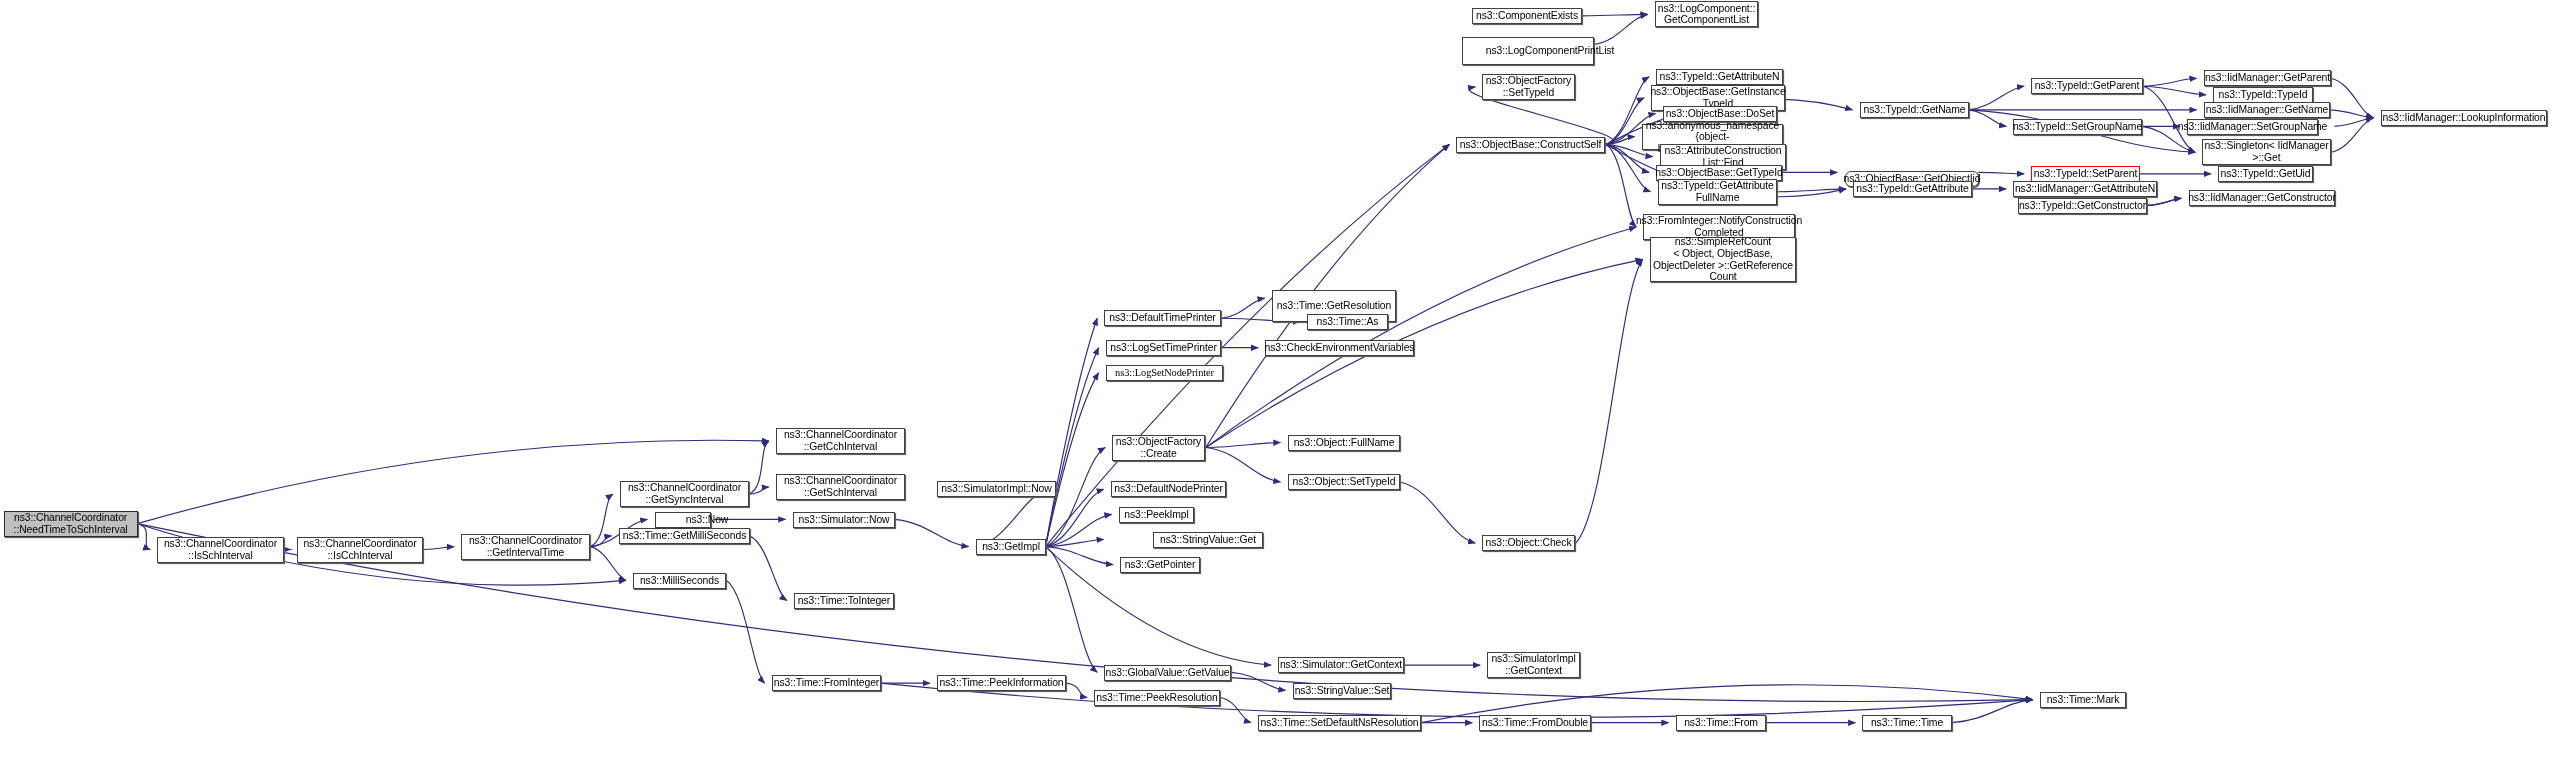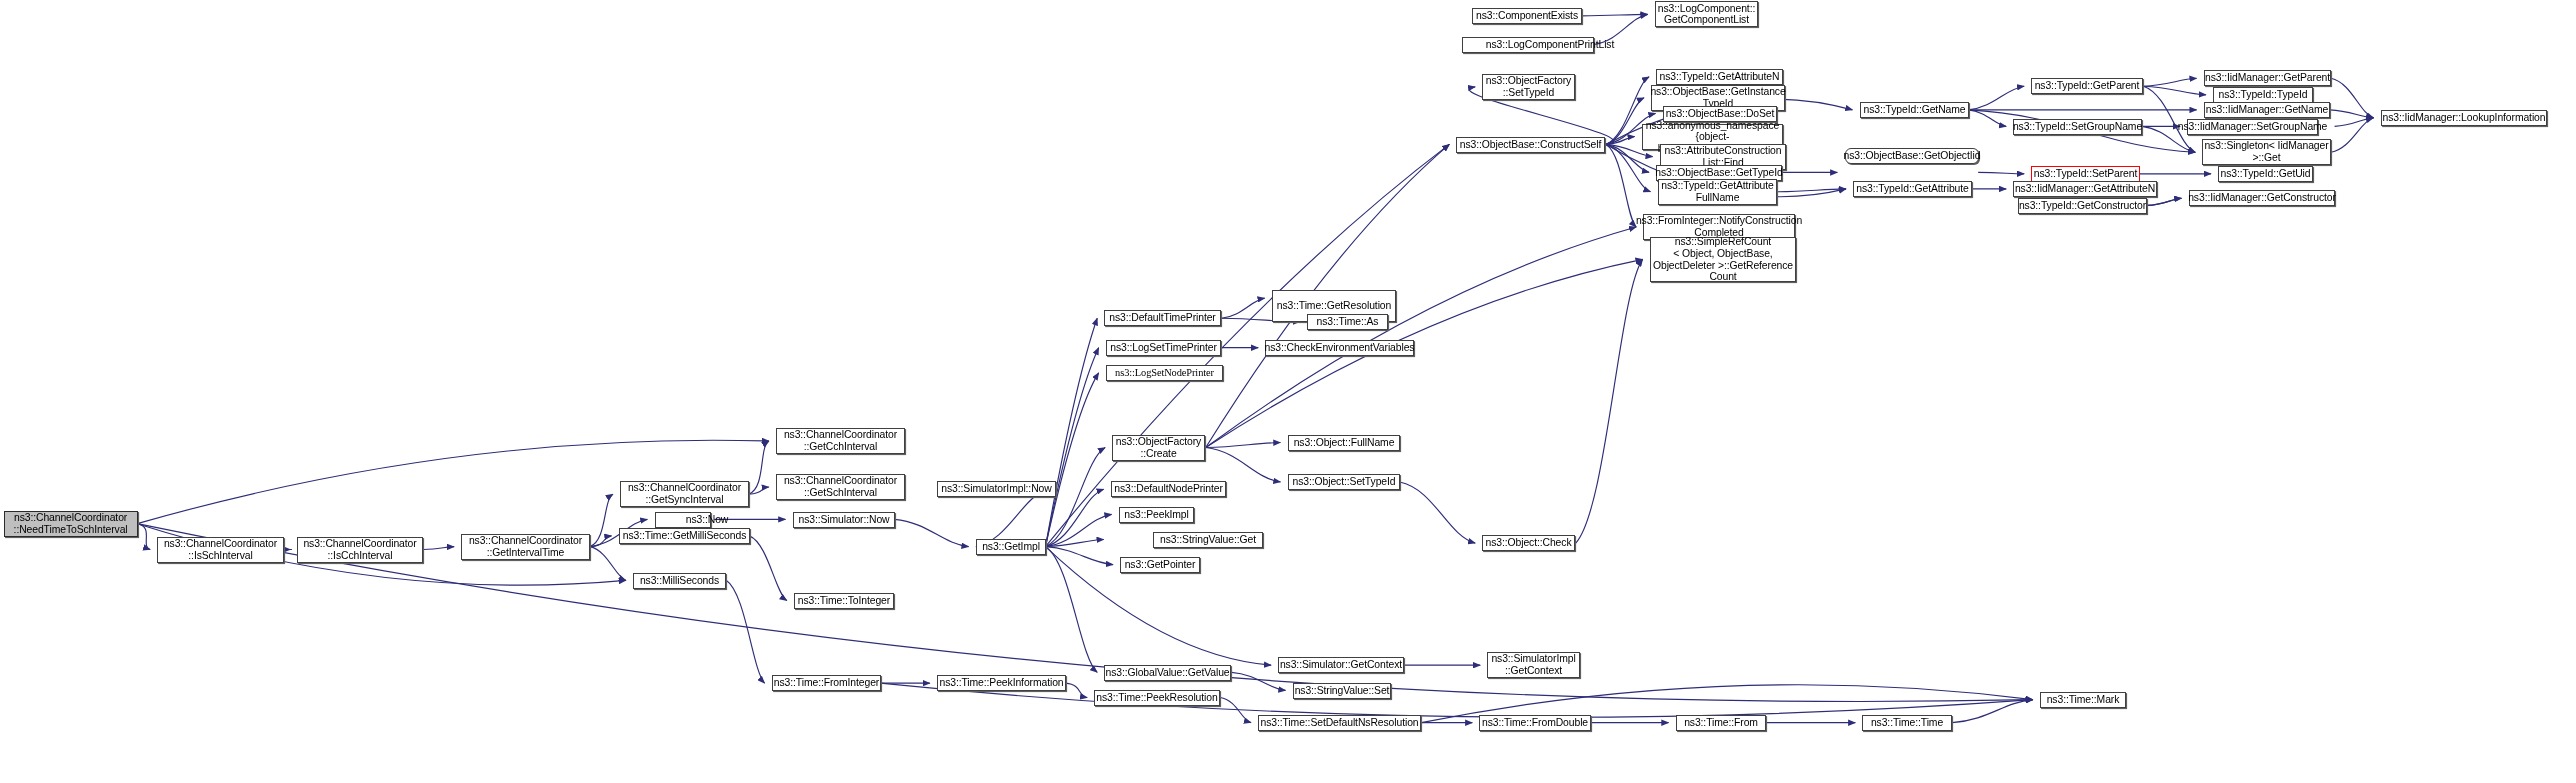--- a/index.html
+++ b/index.html
@@ -190,21 +190,21 @@
     <div class="node" style="left: 1258px; top: 715px; width: 163px; height: 16px;">ns3::Time::SetDefaultNsResolution</div>
     <div class="node" style="left: 1487px; top: 652px; width: 93px; height: 26px;">ns3::SimulatorImpl
 ::GetContext</div>
     <div class="node" style="left: 1479px; top: 715px; width: 112px; height: 16px;">ns3::Time::FromDouble</div>
     <div class="node" style="left: 1676px; top: 715px; width: 90px; height: 16px;">ns3::Time::From</div>
     <div class="node" style="left: 1862px; top: 715px; width: 90px; height: 16px;">ns3::Time::Time</div>
     <div class="node" style="left: 2040px; top: 692px; width: 86px; height: 16px;">ns3::Time::Mark</div>
     <div class="node" style="left: 1472px; top: 8px; width: 110px; height: 16px;">ns3::ComponentExists</div>
     <div class="node" style="left: 1655px; top: 1.4px; width: 103px; height: 26px;">ns3::LogComponent::
 GetComponentList</div>
-    <div class="node" style="left: 1462px; top: 37px; width: 132px; height: 16px; padding-left: 44px;">ns3::LogComponentPrintList</div>
+    <div class="node" style="left: 1462px; top: 37px; width: 132px; height: 28px; padding-left: 44px;">ns3::LogComponentPrintList</div>
     <div class="node" style="left: 1482px; top: 74px; width: 93px; height: 26px;">ns3::ObjectFactory
 ::SetTypeId</div>
     <div class="node" style="left: 1456px; top: 137px; width: 149px; height: 16px;">ns3::ObjectBase::ConstructSelf</div>
     <div class="node" style="left: 1656px; top: 69px; width: 127px; height: 16px; text-align: right;">ns3::TypeId::GetAttributeN</div>
     <div class="node" style="left: 1651px; top: 85px; width: 134px; height: 26px;">ns3::ObjectBase::GetInstance
 TypeId</div>
     <div class="node" style="left: 1663px; top: 106px; width: 114px; height: 16px;">ns3::ObjectBase::DoSet</div>
     <div class="node" style="left: 1642px; top: 124px; width: 141px; height: 26px;">ns3::anonymous_namespace
 {object-base::cc}::EnvDictionary</div>
     <div class="node" style="left: 1660px; top: 144px; width: 126px; height: 26px;">ns3::AttributeConstruction
@@ -212,21 +212,21 @@
     <div class="node" style="left: 1656px; top: 165px; width: 126px; height: 16px;">ns3::ObjectBase::GetTypeId</div>
     <div class="node" style="left: 1658px; top: 179px; width: 119px; height: 26px;">ns3::TypeId::GetAttribute
 FullName</div>
     <div class="node" style="left: 1643px; top: 214px; width: 152px; height: 26px;">ns3::FromInteger::NotifyConstruction
 Completed</div>
     <div class="node" style="left: 1650px; top: 237px; width: 146px; height: 45px;">ns3::SimpleRefCount
 &lt; Object, ObjectBase,
 ObjectDeleter &gt;::GetReference
 Count</div>
     <div class="node" style="left: 1860px; top: 102px; width: 109px; height: 16px;">ns3::TypeId::GetName</div>
-    <div class="node" style="left: 1845px; top: 148px; width: 134px; height: 16px; border-radius: 6px;">ns3::ObjectBase::GetObjectIid</div>
+    <div class="node" style="left: 1845px; top: 171px; width: 134px; height: 16px; border-radius: 6px;">ns3::ObjectBase::GetObjectIid</div>
     <div class="node" style="left: 1853px; top: 181px; width: 119px; height: 16px;">ns3::TypeId::GetAttribute</div>
     <div class="node" style="left: 2031px; top: 78px; width: 112px; height: 16px;">ns3::TypeId::GetParent</div>
     <div class="node" style="left: 2013px; top: 119px; width: 129px; height: 16px;">ns3::TypeId::SetGroupName</div>
     <div class="node highlight" style="left: 2031px; top: 166px; width: 109px; height: 16px;">ns3::TypeId::SetParent</div>
     <div class="node" style="left: 2013px; top: 181px; width: 144px; height: 16px;">ns3::IidManager::GetAttributeN</div>
     <div class="node" style="left: 2018px; top: 198px; width: 129px; height: 16px;">ns3::TypeId::GetConstructor</div>
     <div class="node" style="left: 2204px; top: 70px; width: 127px; height: 16px;">ns3::IidManager::GetParent</div>
     <div class="node" style="left: 2213px; top: 87px; width: 100px; height: 16px;">ns3::TypeId::TypeId</div>
     <div class="node" style="left: 2204px; top: 102px; width: 126px; height: 16px;">ns3::IidManager::GetName</div>
     <div class="node" style="left: 2187px; top: 119px; width: 131px; height: 16px;">ns3::IidManager::SetGroupName</div>

